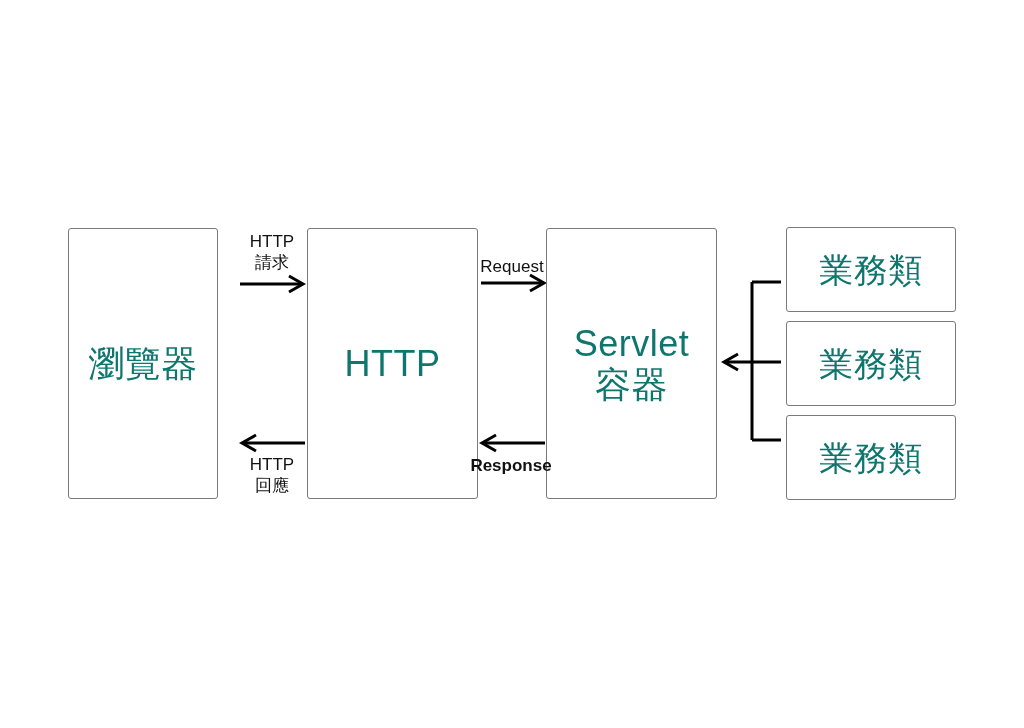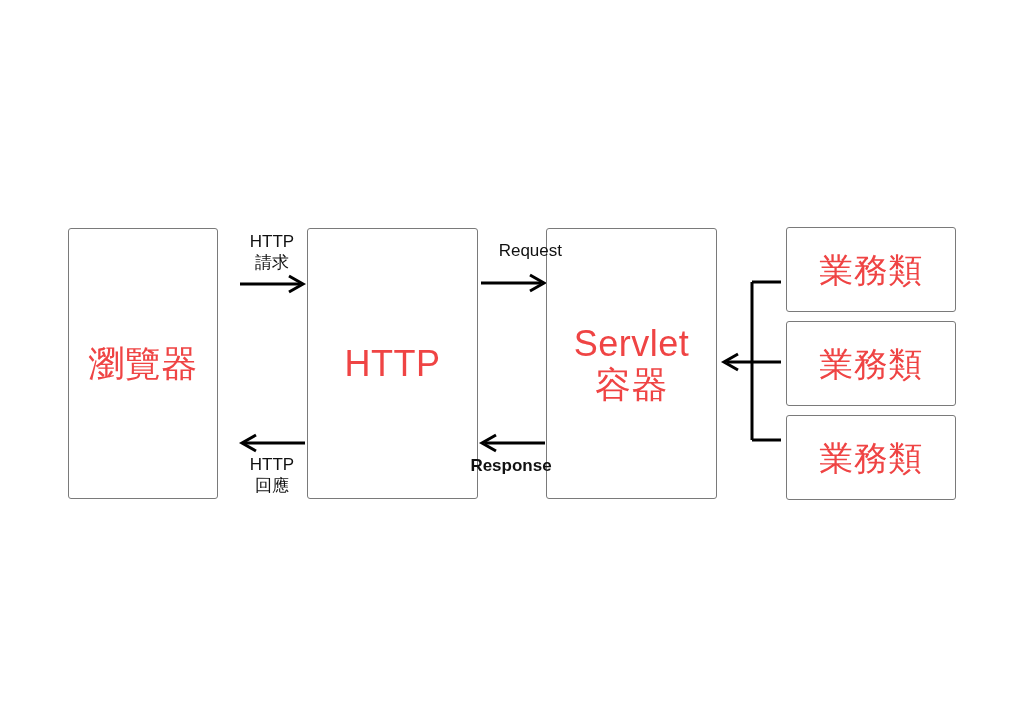--- a/index.html
+++ b/index.html
@@ -18,21 +18,21 @@
   .node {
     position: absolute;
     border: 1.5px solid #7a7a7a;
     border-radius: 3px;
     background: #ffffff;
     display: flex;
     flex-direction: column;
     align-items: center;
     justify-content: center;
     text-align: center;
-    color: #ef4444;
+    color: #0f766e;
     box-sizing: border-box;
   }
   .node .big {
     font-size: 36px;
     line-height: 41px;
     letter-spacing: 0.5px;
     white-space: nowrap;
   }
   .node-browser   { left: 68px;  top: 228px; width: 150px; height: 271px; }
   .node-http      { left: 307px; top: 228px; width: 171px; height: 271px; }
@@ -45,21 +45,21 @@
 
   .edge-label {
     position: absolute;
     color: #111111;
     font-size: 17px;
     line-height: 21px;
     text-align: center;
     white-space: nowrap;
   }
   .lbl-http-request  { left: 232px; top: 231px; width: 80px; }
-  .lbl-request       { left: 462px; top: 240px; width: 100px; text-align: right; }
+  .lbl-request       { left: 462px; top: 256px; width: 100px; }
   .lbl-response      { left: 461px; top: 455px; width: 100px; font-weight: bold; }
   .lbl-http-response { left: 232px; top: 454px; width: 80px; }
 
   svg.wires {
     position: absolute;
     left: 0;
     top: 0;
     pointer-events: none;
   }
   svg.wires * { stroke: #000000; stroke-width: 3; fill: none; }

